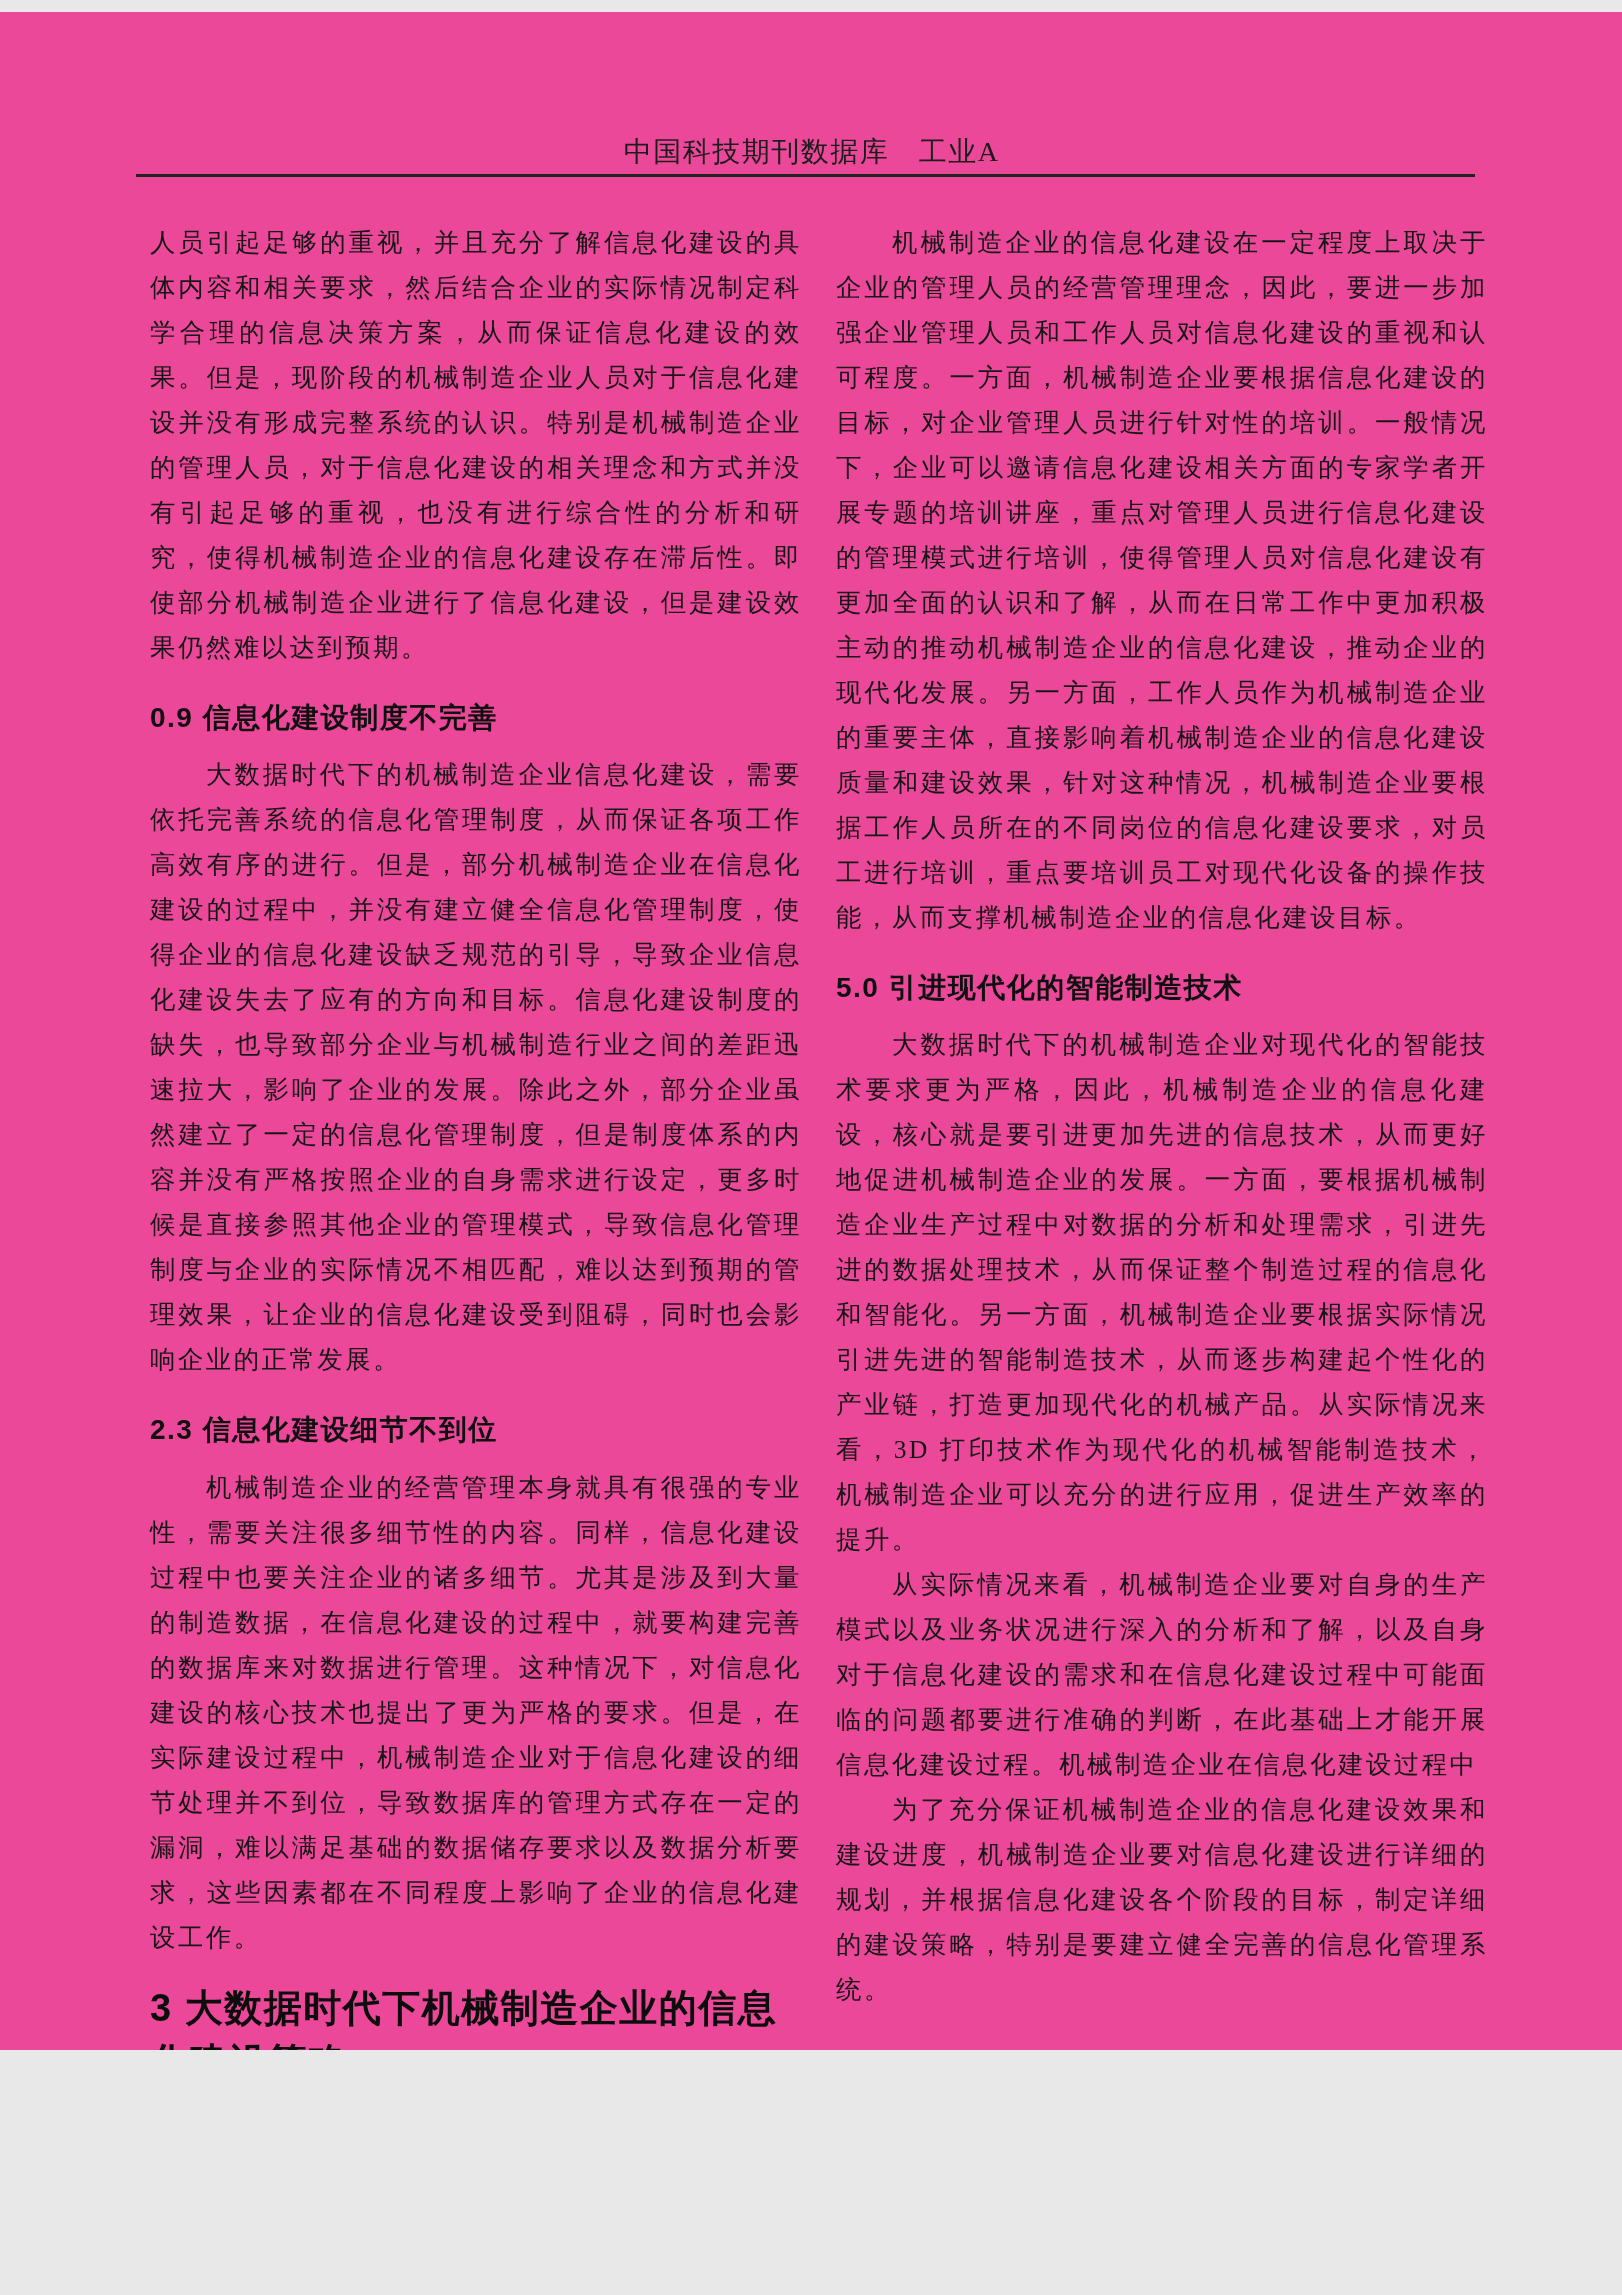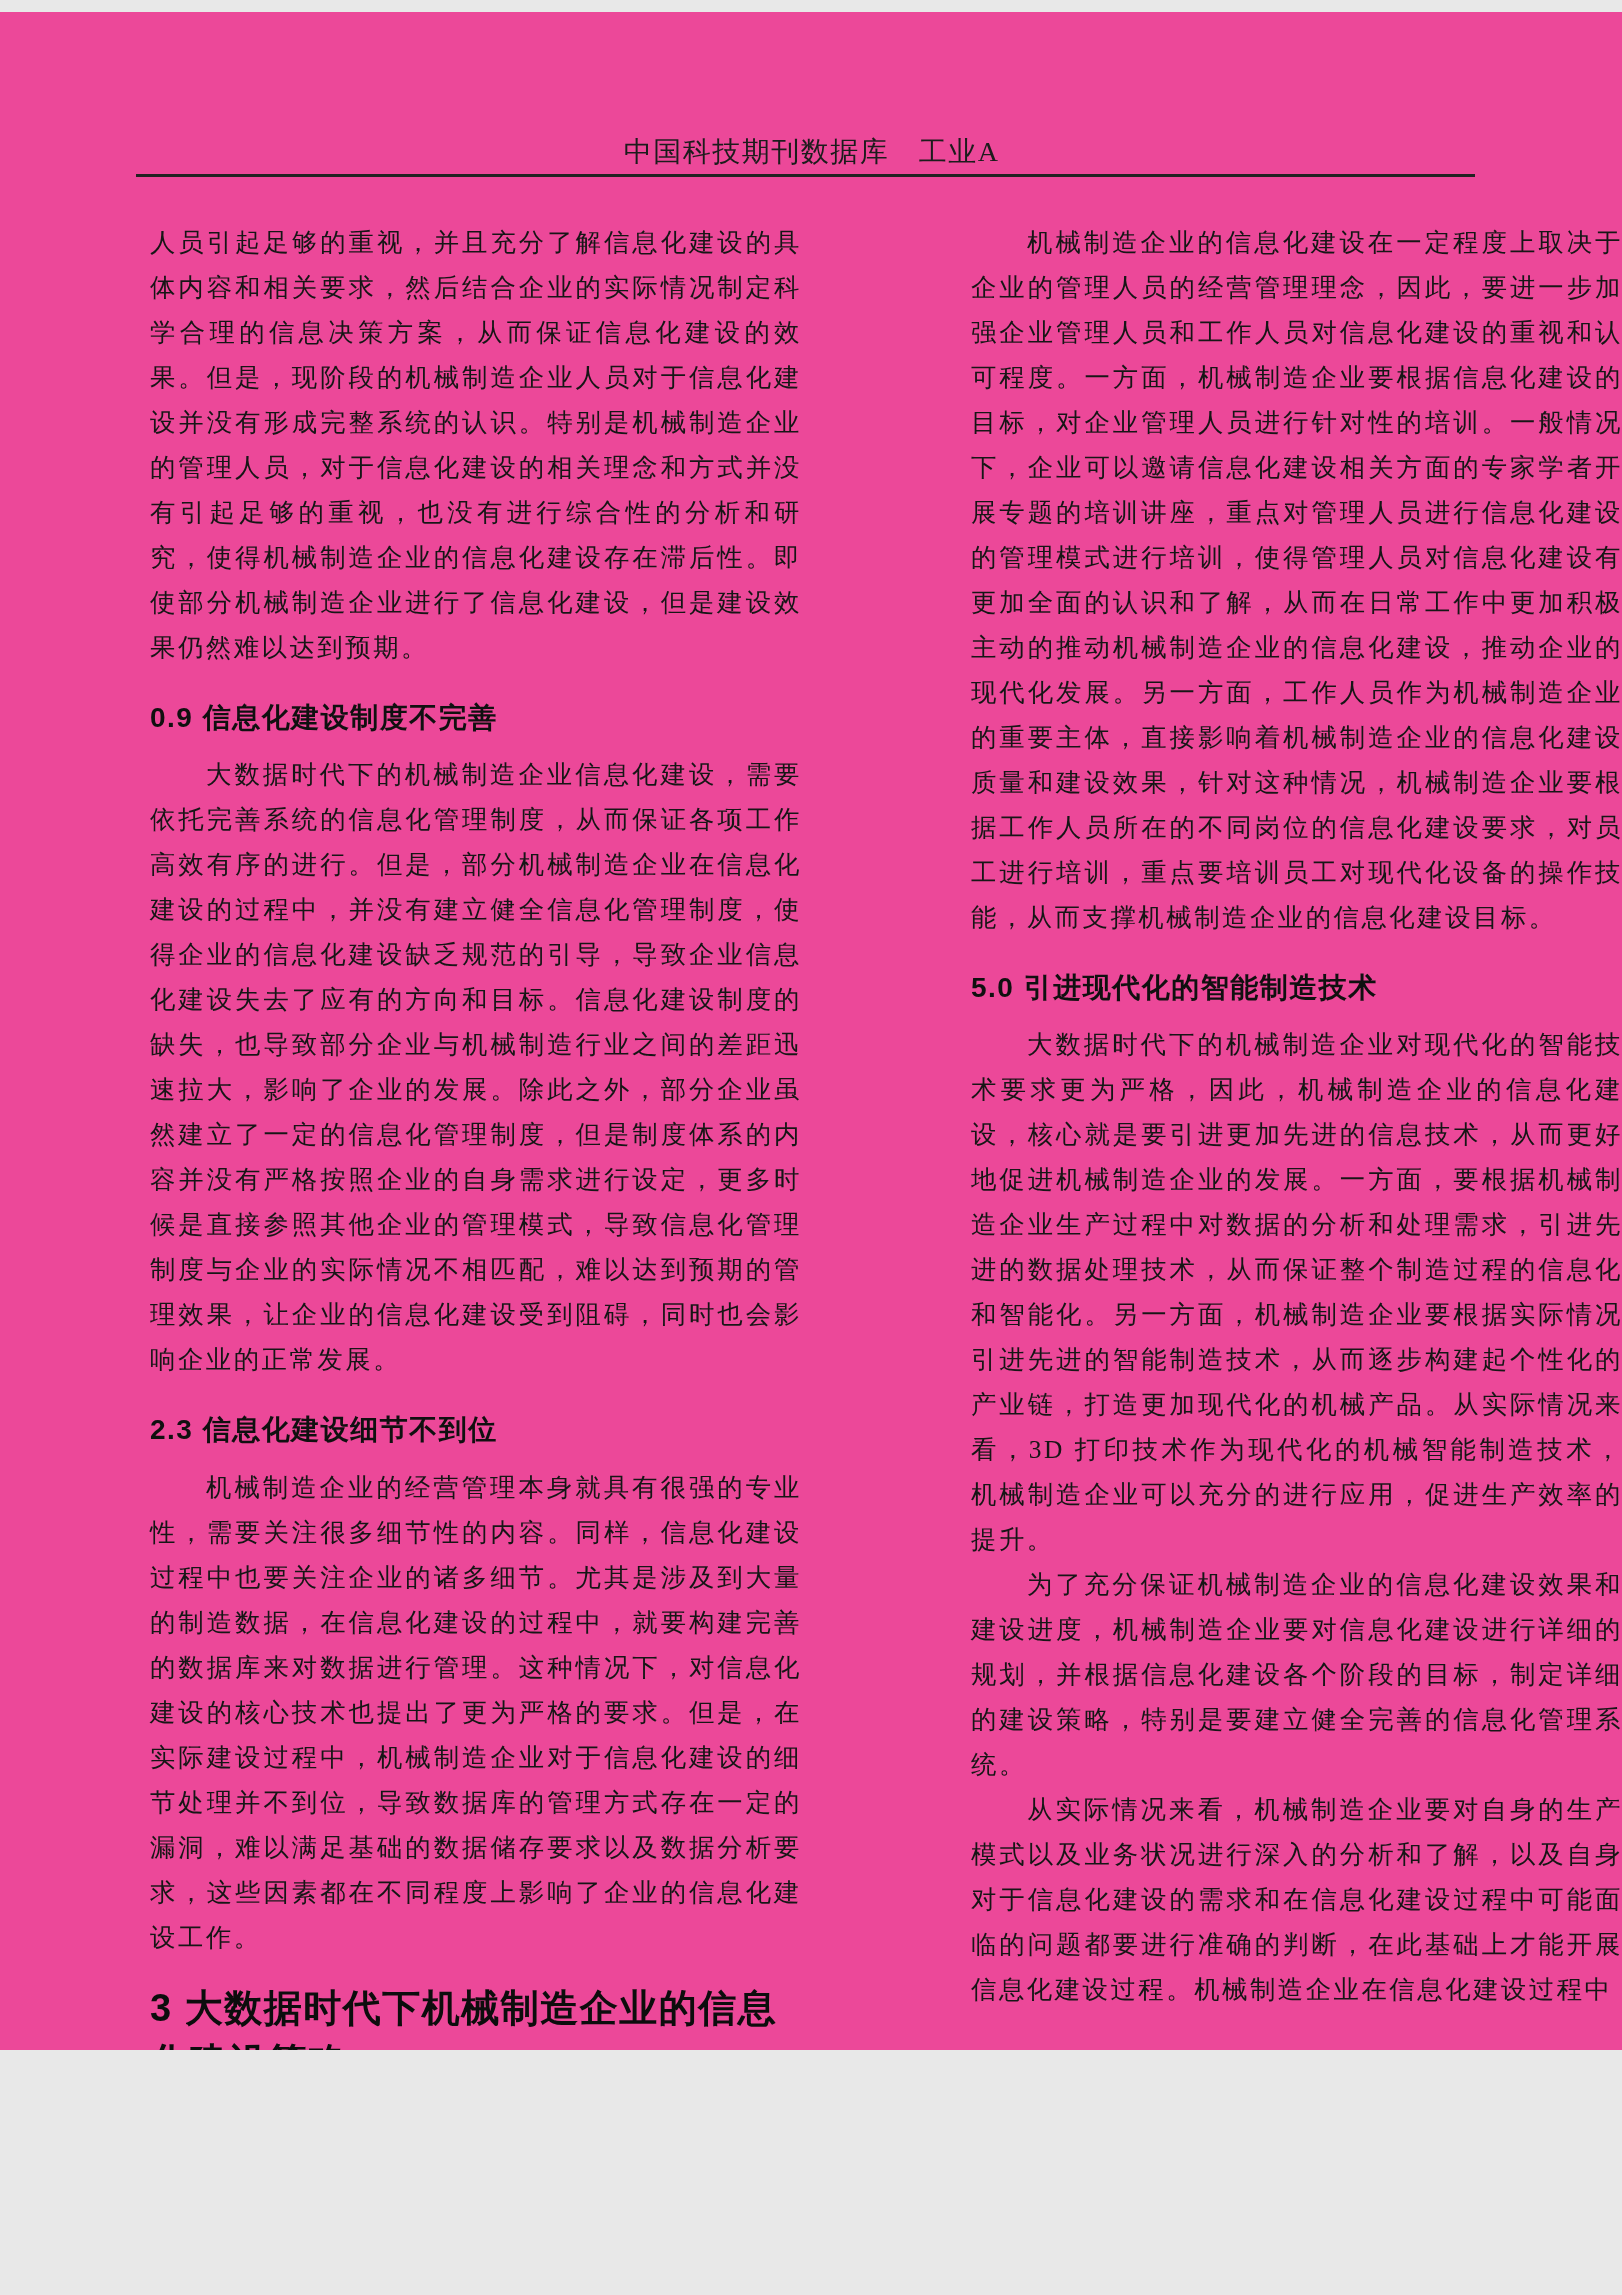--- a/index.html
+++ b/index.html
@@ -27,21 +27,20 @@
   .header-rule {
     margin: 3px 0 0 136px;
     width: 1339px;
     height: 0;
     border-top: 3px solid #222222;
   }
   .columns {
     display: flex;
     gap: 34px;
     padding: 43px 0 0 150px;
-    justify-content: space-between;
   }
   .col { width: 652px; }
   p.body {
     margin: 0;
     font-size: 25.4px;
     line-height: 45px;
     letter-spacing: 2.5px;
     text-align: justify;
     text-indent: 56px;
     color: #161616;
@@ -102,22 +101,22 @@
 
       <h2 class="chapter-heading">3 大数据时代下机械制造企业的信息化建设策略</h2>
     </section>
 
     <section class="col">
       <p class="body">机械制造企业的信息化建设在一定程度上取决于企业的管理人员的经营管理理念，因此，要进一步加强企业管理人员和工作人员对信息化建设的重视和认可程度。一方面，机械制造企业要根据信息化建设的目标，对企业管理人员进行针对性的培训。一般情况下，企业可以邀请信息化建设相关方面的专家学者开展专题的培训讲座，重点对管理人员进行信息化建设的管理模式进行培训，使得管理人员对信息化建设有更加全面的认识和了解，从而在日常工作中更加积极主动的推动机械制造企业的信息化建设，推动企业的现代化发展。另一方面，工作人员作为机械制造企业的重要主体，直接影响着机械制造企业的信息化建设质量和建设效果，针对这种情况，机械制造企业要根据工作人员所在的不同岗位的信息化建设要求，对员工进行培训，重点要培训员工对现代化设备的操作技能，从而支撑机械制造企业的信息化建设目标。</p>
 
       <h3 class="subheading">5.0 引进现代化的智能制造技术</h3>
       <p class="body">大数据时代下的机械制造企业对现代化的智能技术要求更为严格，因此，机械制造企业的信息化建设，核心就是要引进更加先进的信息技术，从而更好地促进机械制造企业的发展。一方面，要根据机械制造企业生产过程中对数据的分析和处理需求，引进先进的数据处理技术，从而保证整个制造过程的信息化和智能化。另一方面，机械制造企业要根据实际情况引进先进的智能制造技术，从而逐步构建起个性化的产业链，打造更加现代化的机械产品。从实际情况来看，3D 打印技术作为现代化的机械智能制造技术，机械制造企业可以充分的进行应用，促进生产效率的提升。</p>
 
+      <p class="body">从实际情况来看，机械制造企业要对自身的生产模式以及业务状况进行深入的分析和了解，以及自身对于信息化建设的需求和在信息化建设过程中可能面临的问题都要进行准确的判断，在此基础上才能开展信息化建设过程。机械制造企业在信息化建设过程中</p>
       <p class="body">为了充分保证机械制造企业的信息化建设效果和建设进度，机械制造企业要对信息化建设进行详细的规划，并根据信息化建设各个阶段的目标，制定详细的建设策略，特别是要建立健全完善的信息化管理系统。</p>
-      <p class="body">从实际情况来看，机械制造企业要对自身的生产模式以及业务状况进行深入的分析和了解，以及自身对于信息化建设的需求和在信息化建设过程中可能面临的问题都要进行准确的判断，在此基础上才能开展信息化建设过程。机械制造企业在信息化建设过程中</p>
     </section>
 
   </main>
 
   <footer class="page-footer">
     <span class="page-number">- 107 -</span>
   </footer>
 
 </div>
 

